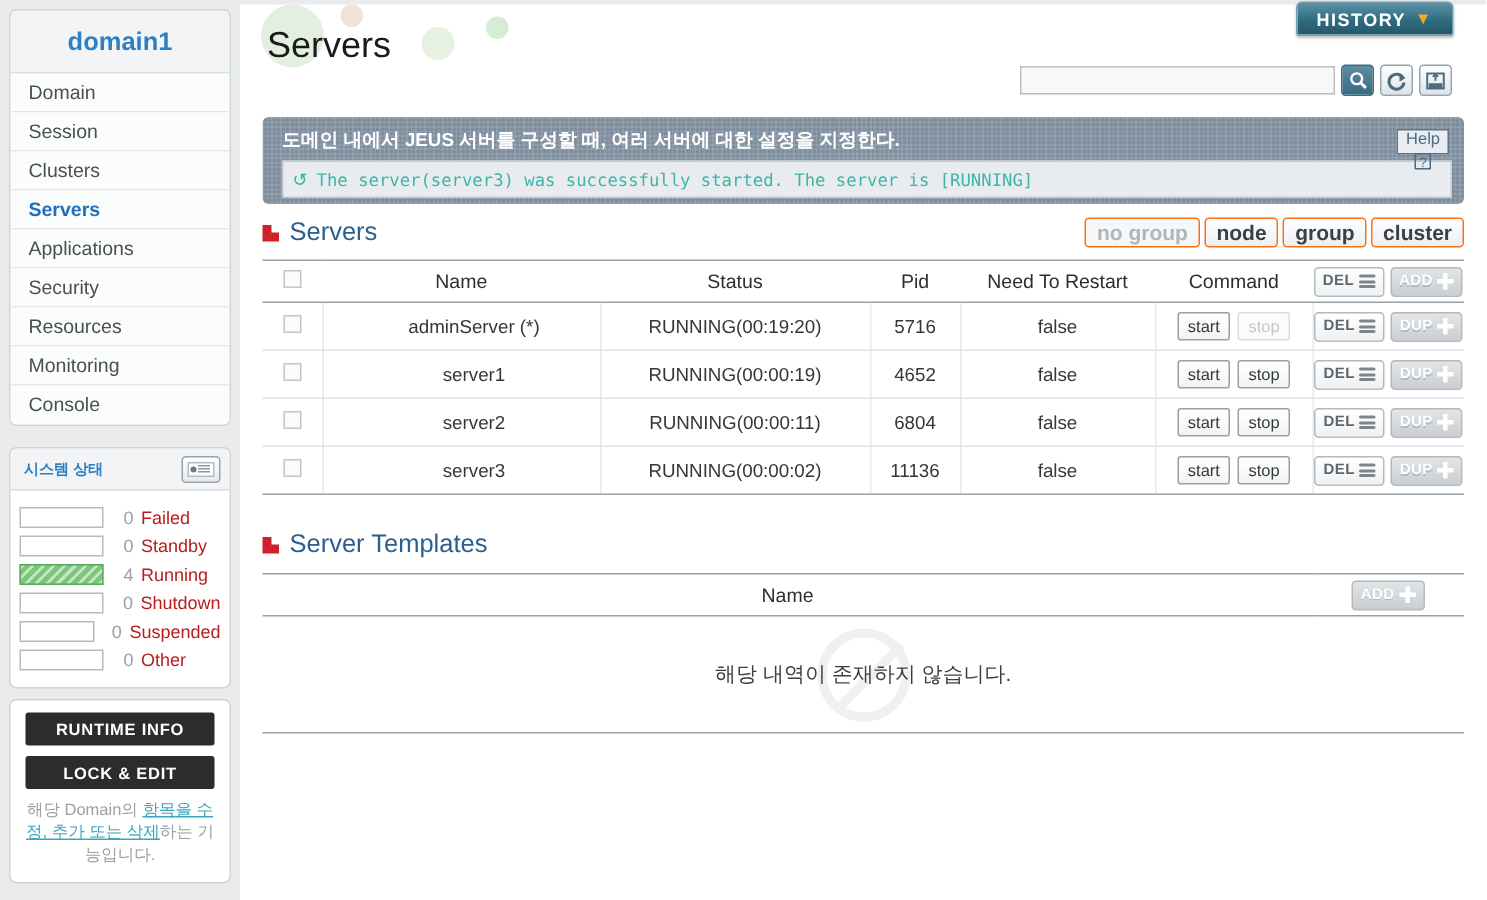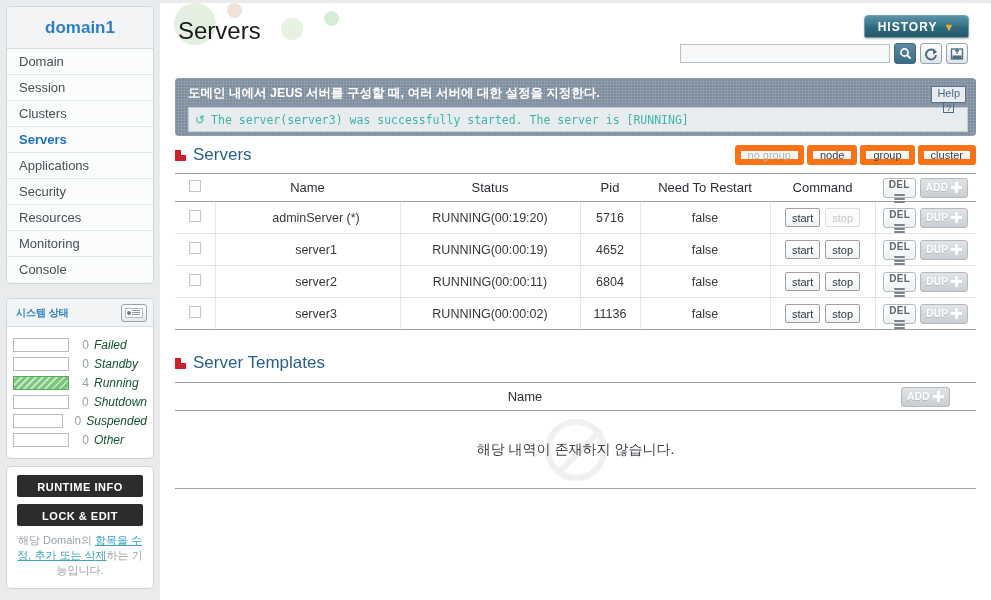--- a/index.html
+++ b/index.html
@@ -89,21 +89,21 @@
     background: #ffffff;
     margin-right: 8px;
   }
   .sys-bar.filled {
     background-color: #7cc57c;
     background-image: repeating-linear-gradient(
       -45deg, rgba(255,255,255,.55) 0 2px, rgba(255,255,255,0) 2px 5px);
     border-color: #58a95a;
   }
   .sys-count { font-size: 12px; color: #9aa0a6; width: 12px; text-align: right; margin-right: 5px; }
-  .sys-label { font-size: 12px; color: #14532d; font-style: italic; }
+  .sys-label { font-size: 12px; color: #b91c1c; }
 
   
   #sidebtn-wrap {
     position: absolute; left: 6px; top: 466px;
     width: 148px;
     background: #ffffff;
     border: 1px solid #cfd4d8;
     border-radius: 5px;
     padding: 8px 10px 10px 10px;
   }
@@ -145,21 +145,21 @@
   #bub-d { left: 164px; top: 11px; width: 15px; height: 15px; background: #d6ecd4; }
 
   #page-title {
     position: absolute; left: 18px; top: 17px;
     font-size: 24px; color: #1a1a1a;
     font-weight: normal;
   }
 
   
   #history-btn {
-    position: absolute; right: 22px; top: 15px;
+    position: absolute; right: 22px; top: 1px;
     width: 105px; height: 23px;
     background: linear-gradient(#5b93a7, #2f6b80 55%, #27576a);
     border: 1px solid #6f9fb0;
     border-radius: 4px 4px 2px 2px;
     color: #ffffff;
     font-size: 12px; font-weight: bold;
     letter-spacing: 1px;
     display: flex; align-items: center; justify-content: center;
     gap: 6px;
     cursor: pointer;
@@ -252,26 +252,27 @@
     content:""; position:absolute; right:0; top:0;
     width:5px; height:5px; background:#ffffff;
   }
   .section-title {
     font-size: 17px; color: #2a5f8f;
     font-weight: normal;
   }
   .head-btns { margin-left: auto; display: flex; gap: 3px; }
   .gbtn {
     height: 20px; padding: 0 7px;
-    border: 6px solid #f97316;
+    border: 1px solid #f97316;
     border-radius: 3px;
     background: linear-gradient(#ffffff,#eceff1);
-    font-size: 11px; color: #3b4046;
+    font-size: 14px; color: #3b4046;
     display: flex; align-items: center;
     cursor: pointer;
+    font-weight: bold;
   }
   .gbtn.disabled { color: #b0b5ba; background: #f6f7f8; cursor: default; }
 
   
   .dtable {
     position: absolute; left: 15px; width: 801px;
     border-collapse: collapse;
     table-layout: fixed;
   }
   .dtable th {
@@ -314,21 +315,21 @@
 
   .act-btn {
     height: 20px; padding: 0 5px;
     border: 1px solid #b4b9bd;
     border-radius: 3px;
     font-size: 10px; font-weight: bold;
     letter-spacing: .3px;
     display: flex; align-items: center; gap: 3px;
     cursor: pointer;
   }
-  .act-btn.light { background: linear-gradient(#ffffff,#eef1f2); color: #5f666c; flex-direction: column; }
+  .act-btn.light { background: linear-gradient(#ffffff,#eef1f2); color: #5f666c; }
   .act-btn.grey  { background: linear-gradient(#e2e5e7,#c9ced2); color: #ffffff; text-shadow:0 1px 0 rgba(0,0,0,.15); }
   .act-pair { display: flex; gap: 4px; justify-content: center; }
   .ico-stack, .ico-plus { display:inline-block; width:11px; height:11px; position:relative; }
   .ico-stack i { position:absolute; left:0; width:11px; height:2px; background:#7d858c; border-radius:1px; }
   .ico-stack i:nth-child(1){ top:1px; } .ico-stack i:nth-child(2){ top:5px; } .ico-stack i:nth-child(3){ top:8px; }
   .ico-plus::before, .ico-plus::after {
     content:""; position:absolute; background:#ffffff;
   }
   .ico-plus::before { left:4px; top:0; width:3px; height:11px; }
   .ico-plus::after  { left:0; top:4px; width:11px; height:3px; }

